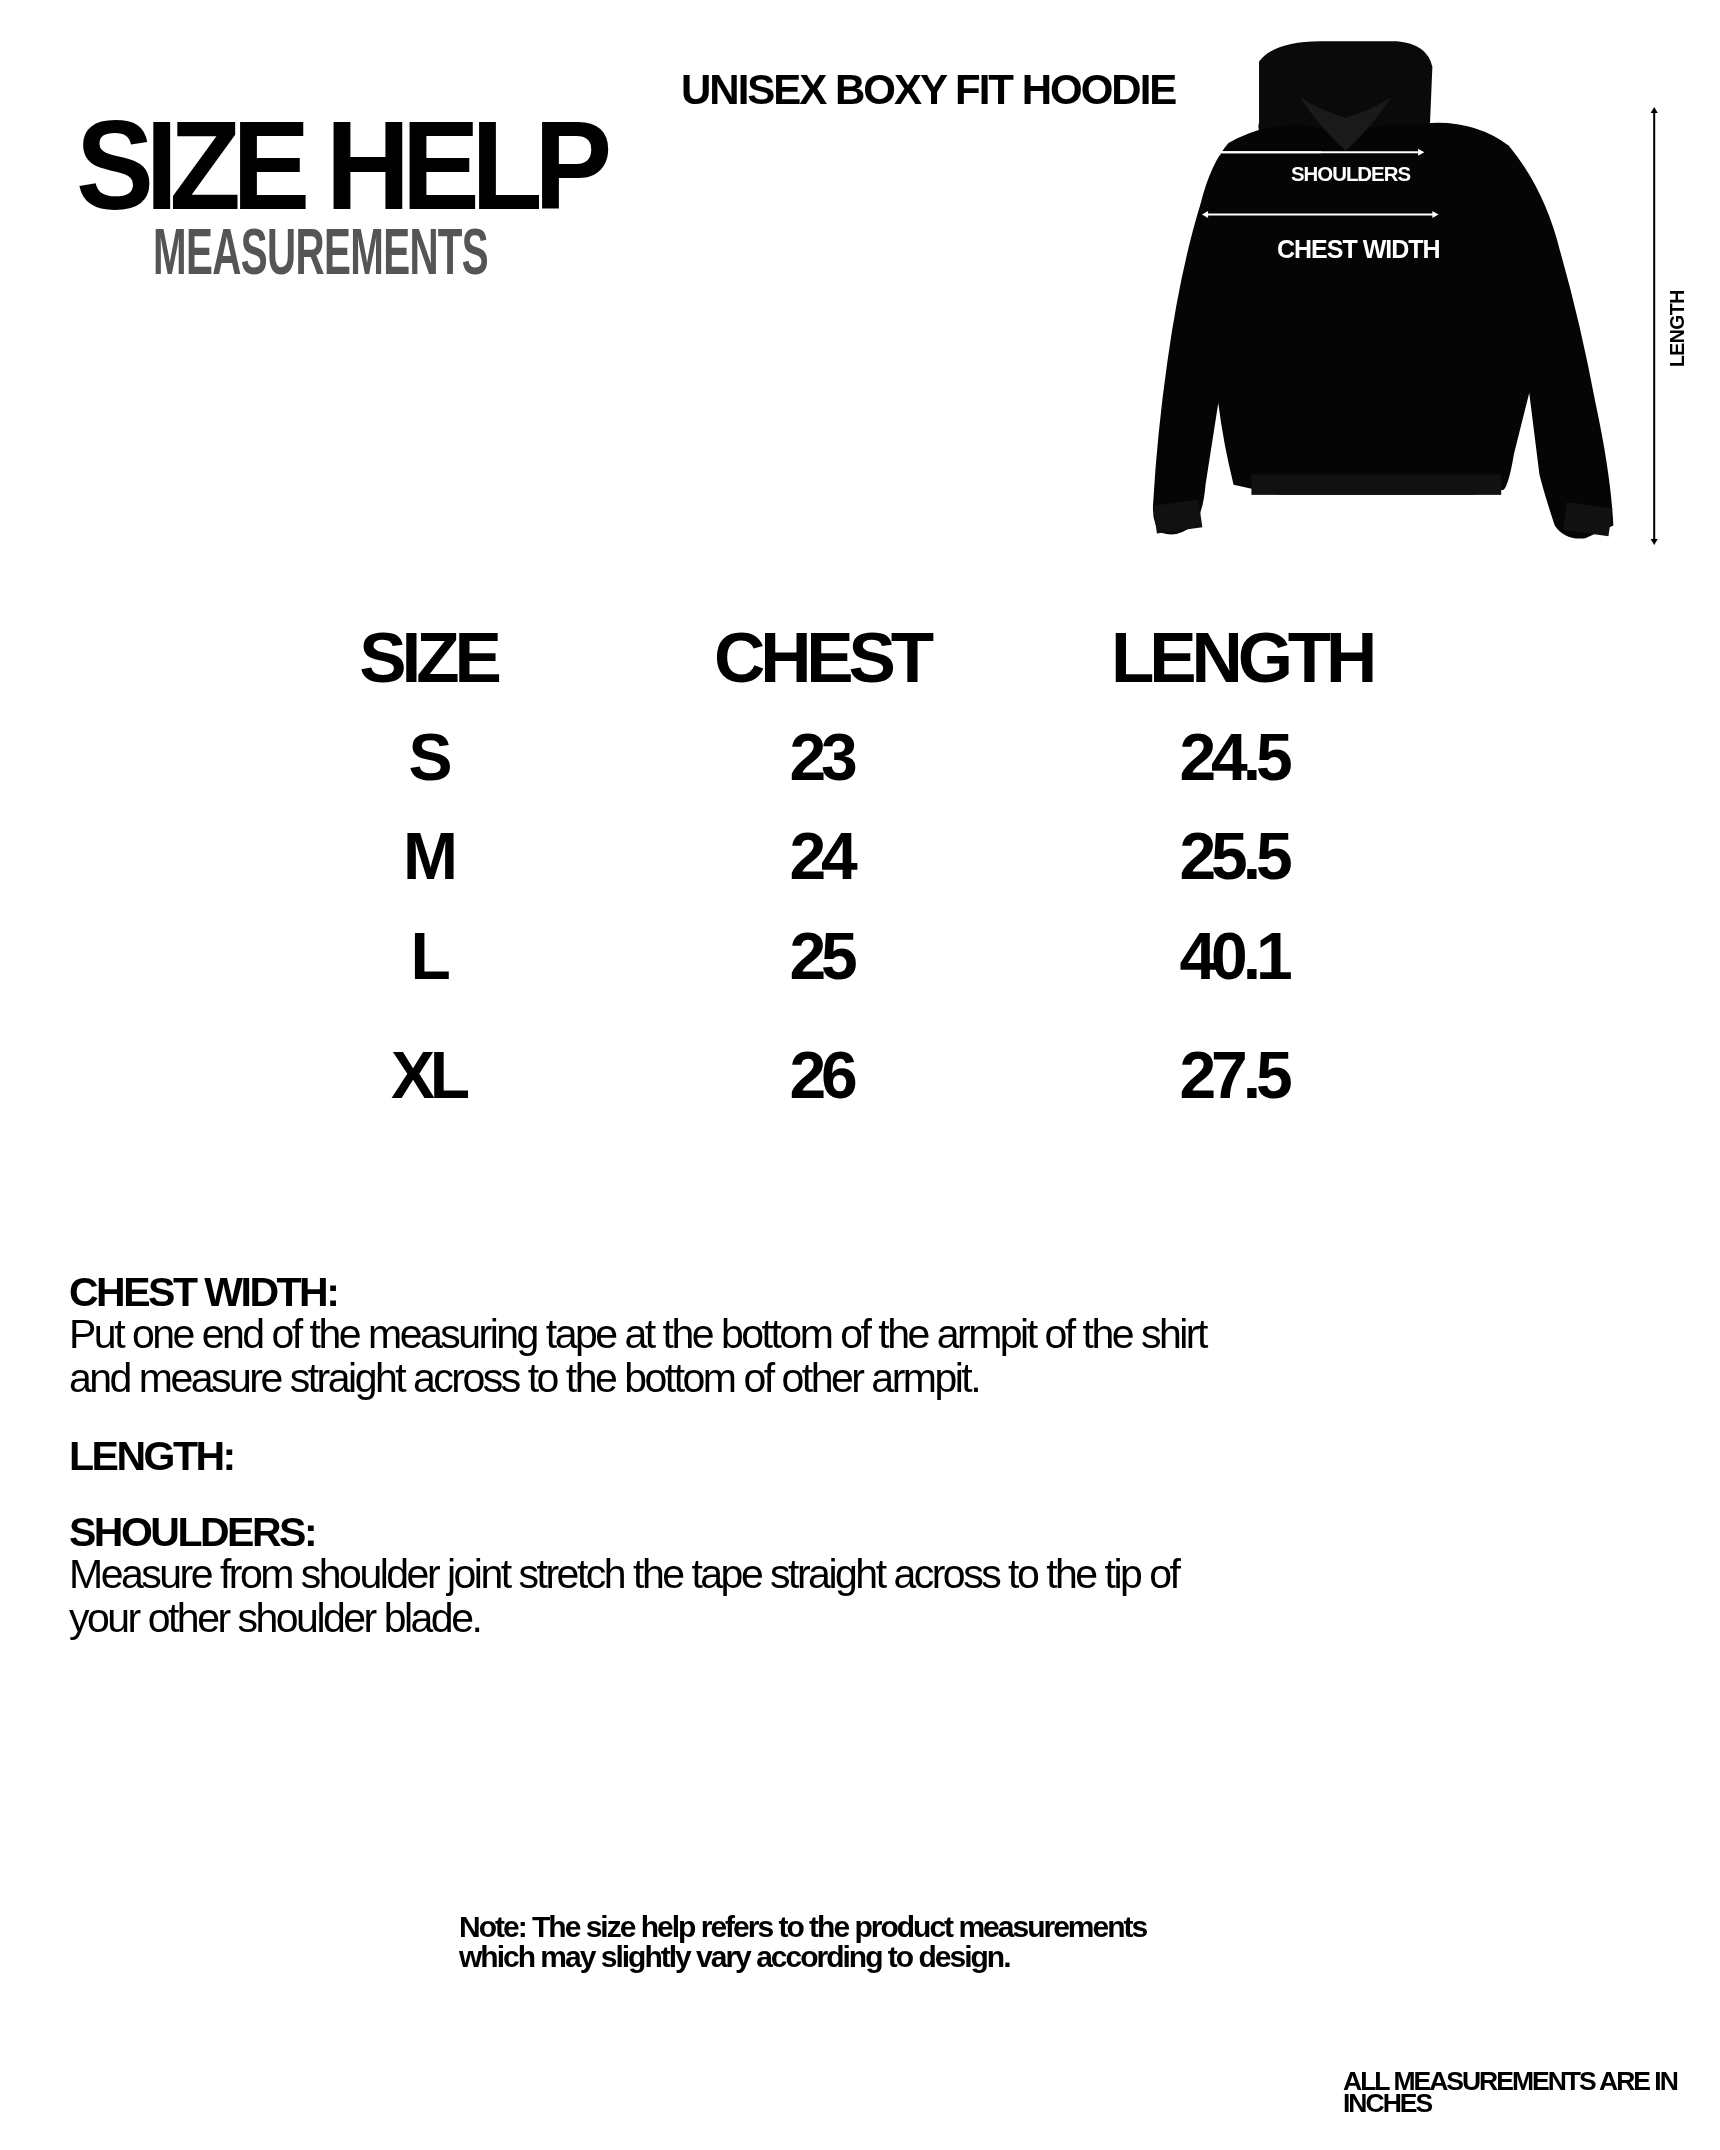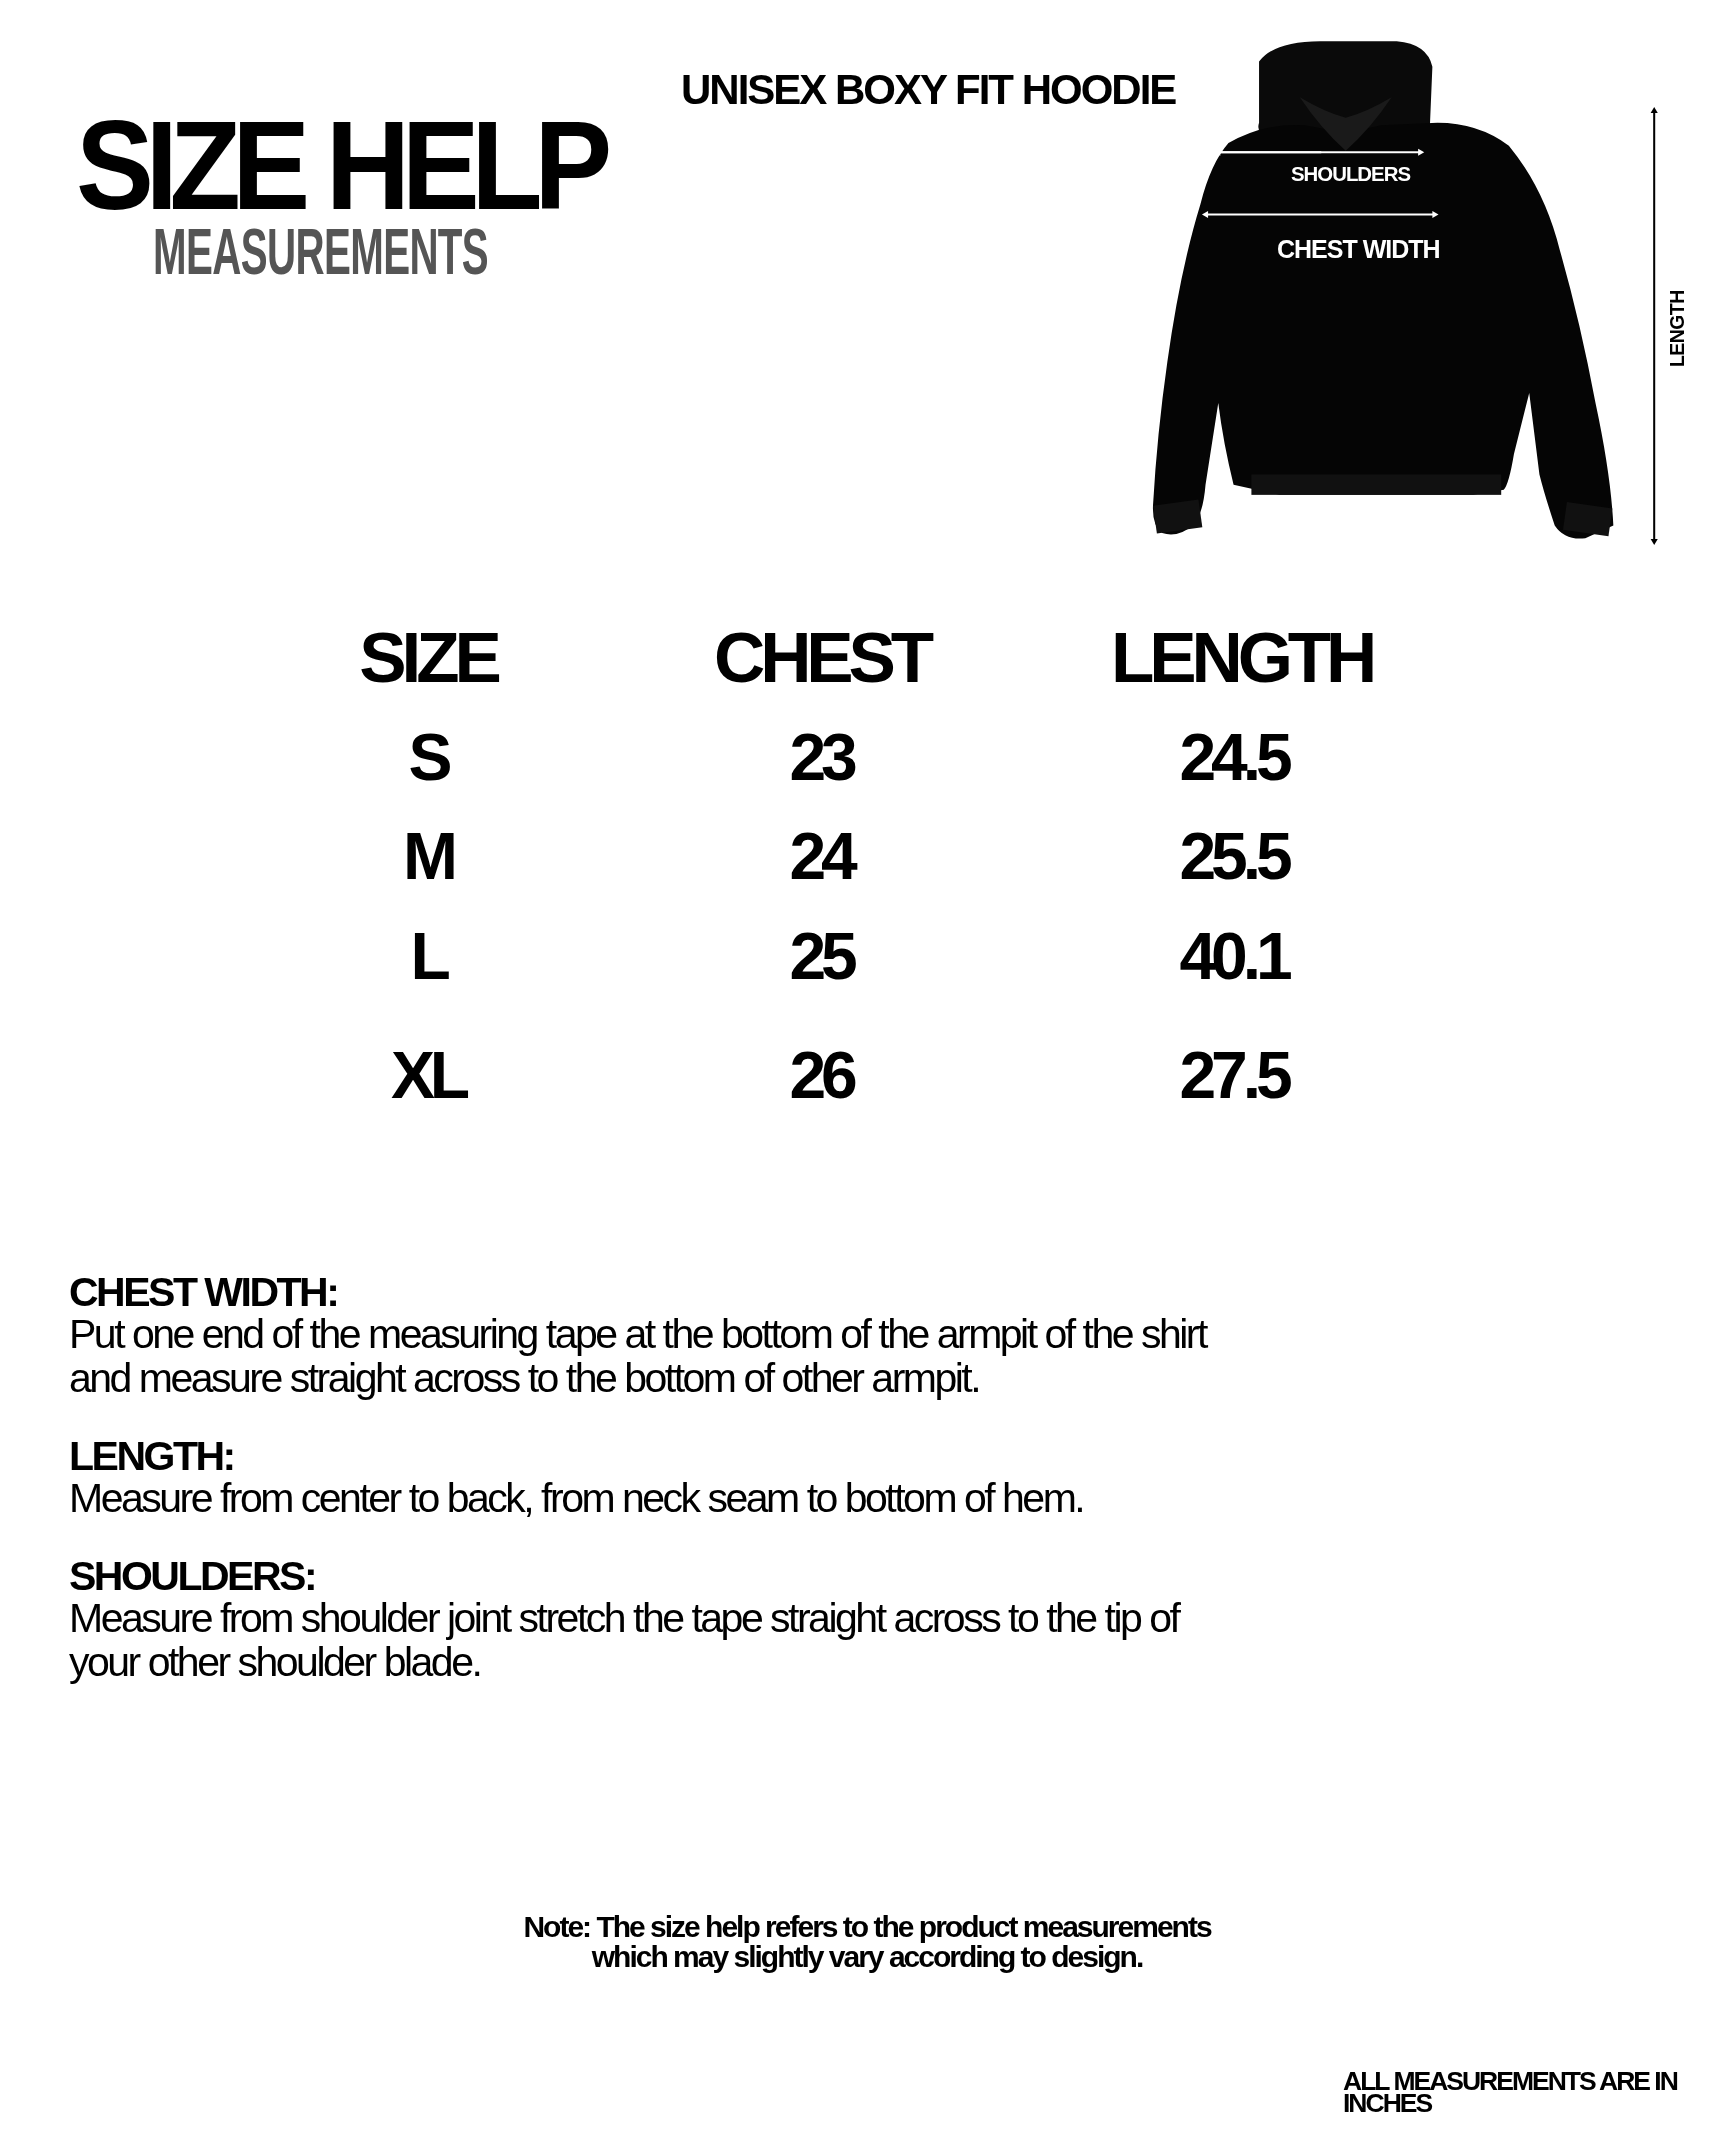--- a/index.html
+++ b/index.html
@@ -24,21 +24,21 @@
   .c2 { left:714px; width:214px; }
   .c3 { left:1111px; width:245px; }
   .hdr .cell { font-size:71px; }
   .val .cell { font-size:66px; }
 
   .defs { left:69px; top:1272px; width:1172px; }
   .def { margin-bottom:36px; }
   .def-term { font-size:41px; font-weight:700; letter-spacing:-2.5px; line-height:40px; }
   .def-text { font-size:41px; font-weight:400; letter-spacing:-2.5px; line-height:44px; }
 
-  .note { left:459px; top:1912px; width:816px; text-align:center; font-size:30px; font-weight:700; letter-spacing:-2px; line-height:30px; }
+  .note { left:459px; top:1912px; width:816px; font-size:30px; font-weight:700; letter-spacing:-2px; line-height:30px; }
   .units { left:1343px; top:2070px; width:357px; font-size:26.5px; font-weight:700; letter-spacing:-2px; line-height:22.4px; }
 </style>
 </head>
 <body>
 
 <div class="abs title condensed">SIZE HELP</div>
 <div class="abs subtitle condensed">MEASUREMENTS</div>
 <div class="abs product">UNISEX BOXY FIT HOODIE</div>
 
 <div class="abs hoodie-wrap">
@@ -109,21 +109,20 @@
   </div>
 </div>
 
 <div class="abs defs">
   <div class="def">
     <div class="def-term">CHEST WIDTH:</div>
     <div class="def-text">Put one end of the measuring tape at the bottom of the armpit of the shirt and measure straight across to the bottom of other armpit.</div>
   </div>
   <div class="def">
     <div class="def-term">LENGTH:</div>
-    <div class="def-text" style="width:1121px;">Measure from center to back, from neck seam to bottom of hem.</div>
   </div>
   <div class="def">
     <div class="def-term">SHOULDERS:</div>
     <div class="def-text">Measure from shoulder joint stretch the tape straight across to the tip of your other shoulder blade.</div>
   </div>
 </div>
 
 <div class="abs note">
   <div>Note: The size help refers to the product measurements</div>
   <div>which may slightly vary according to design.</div>

